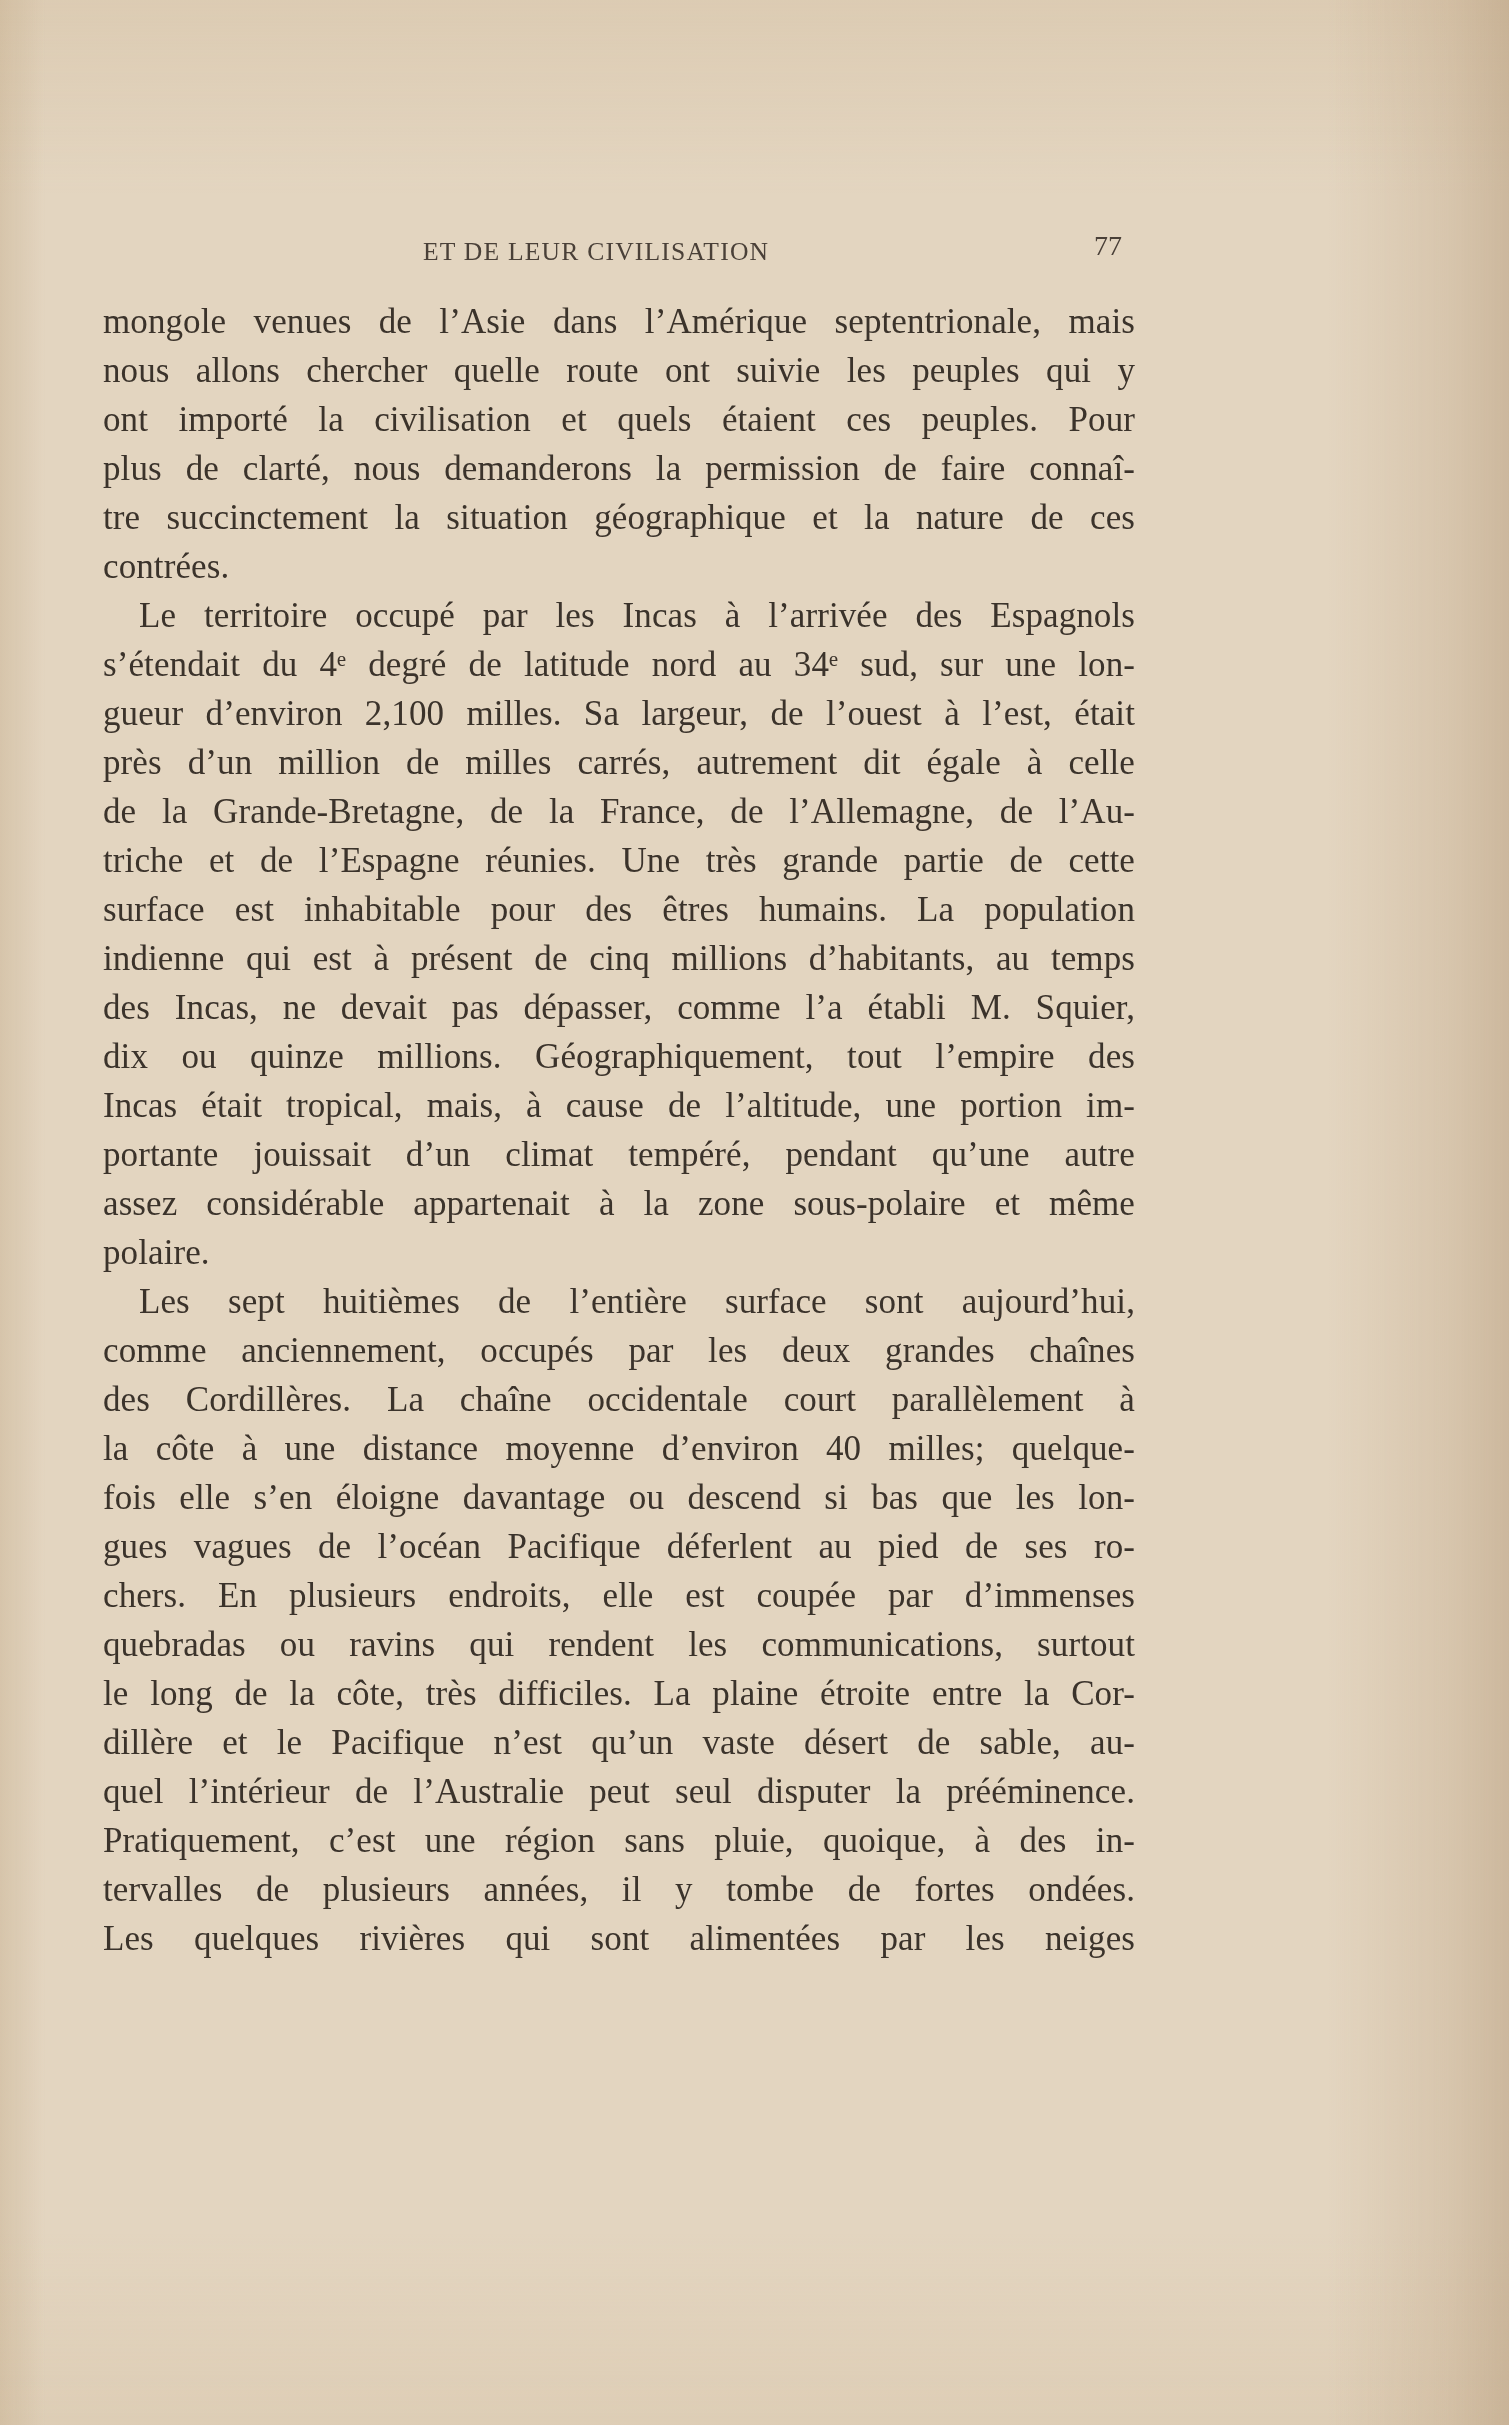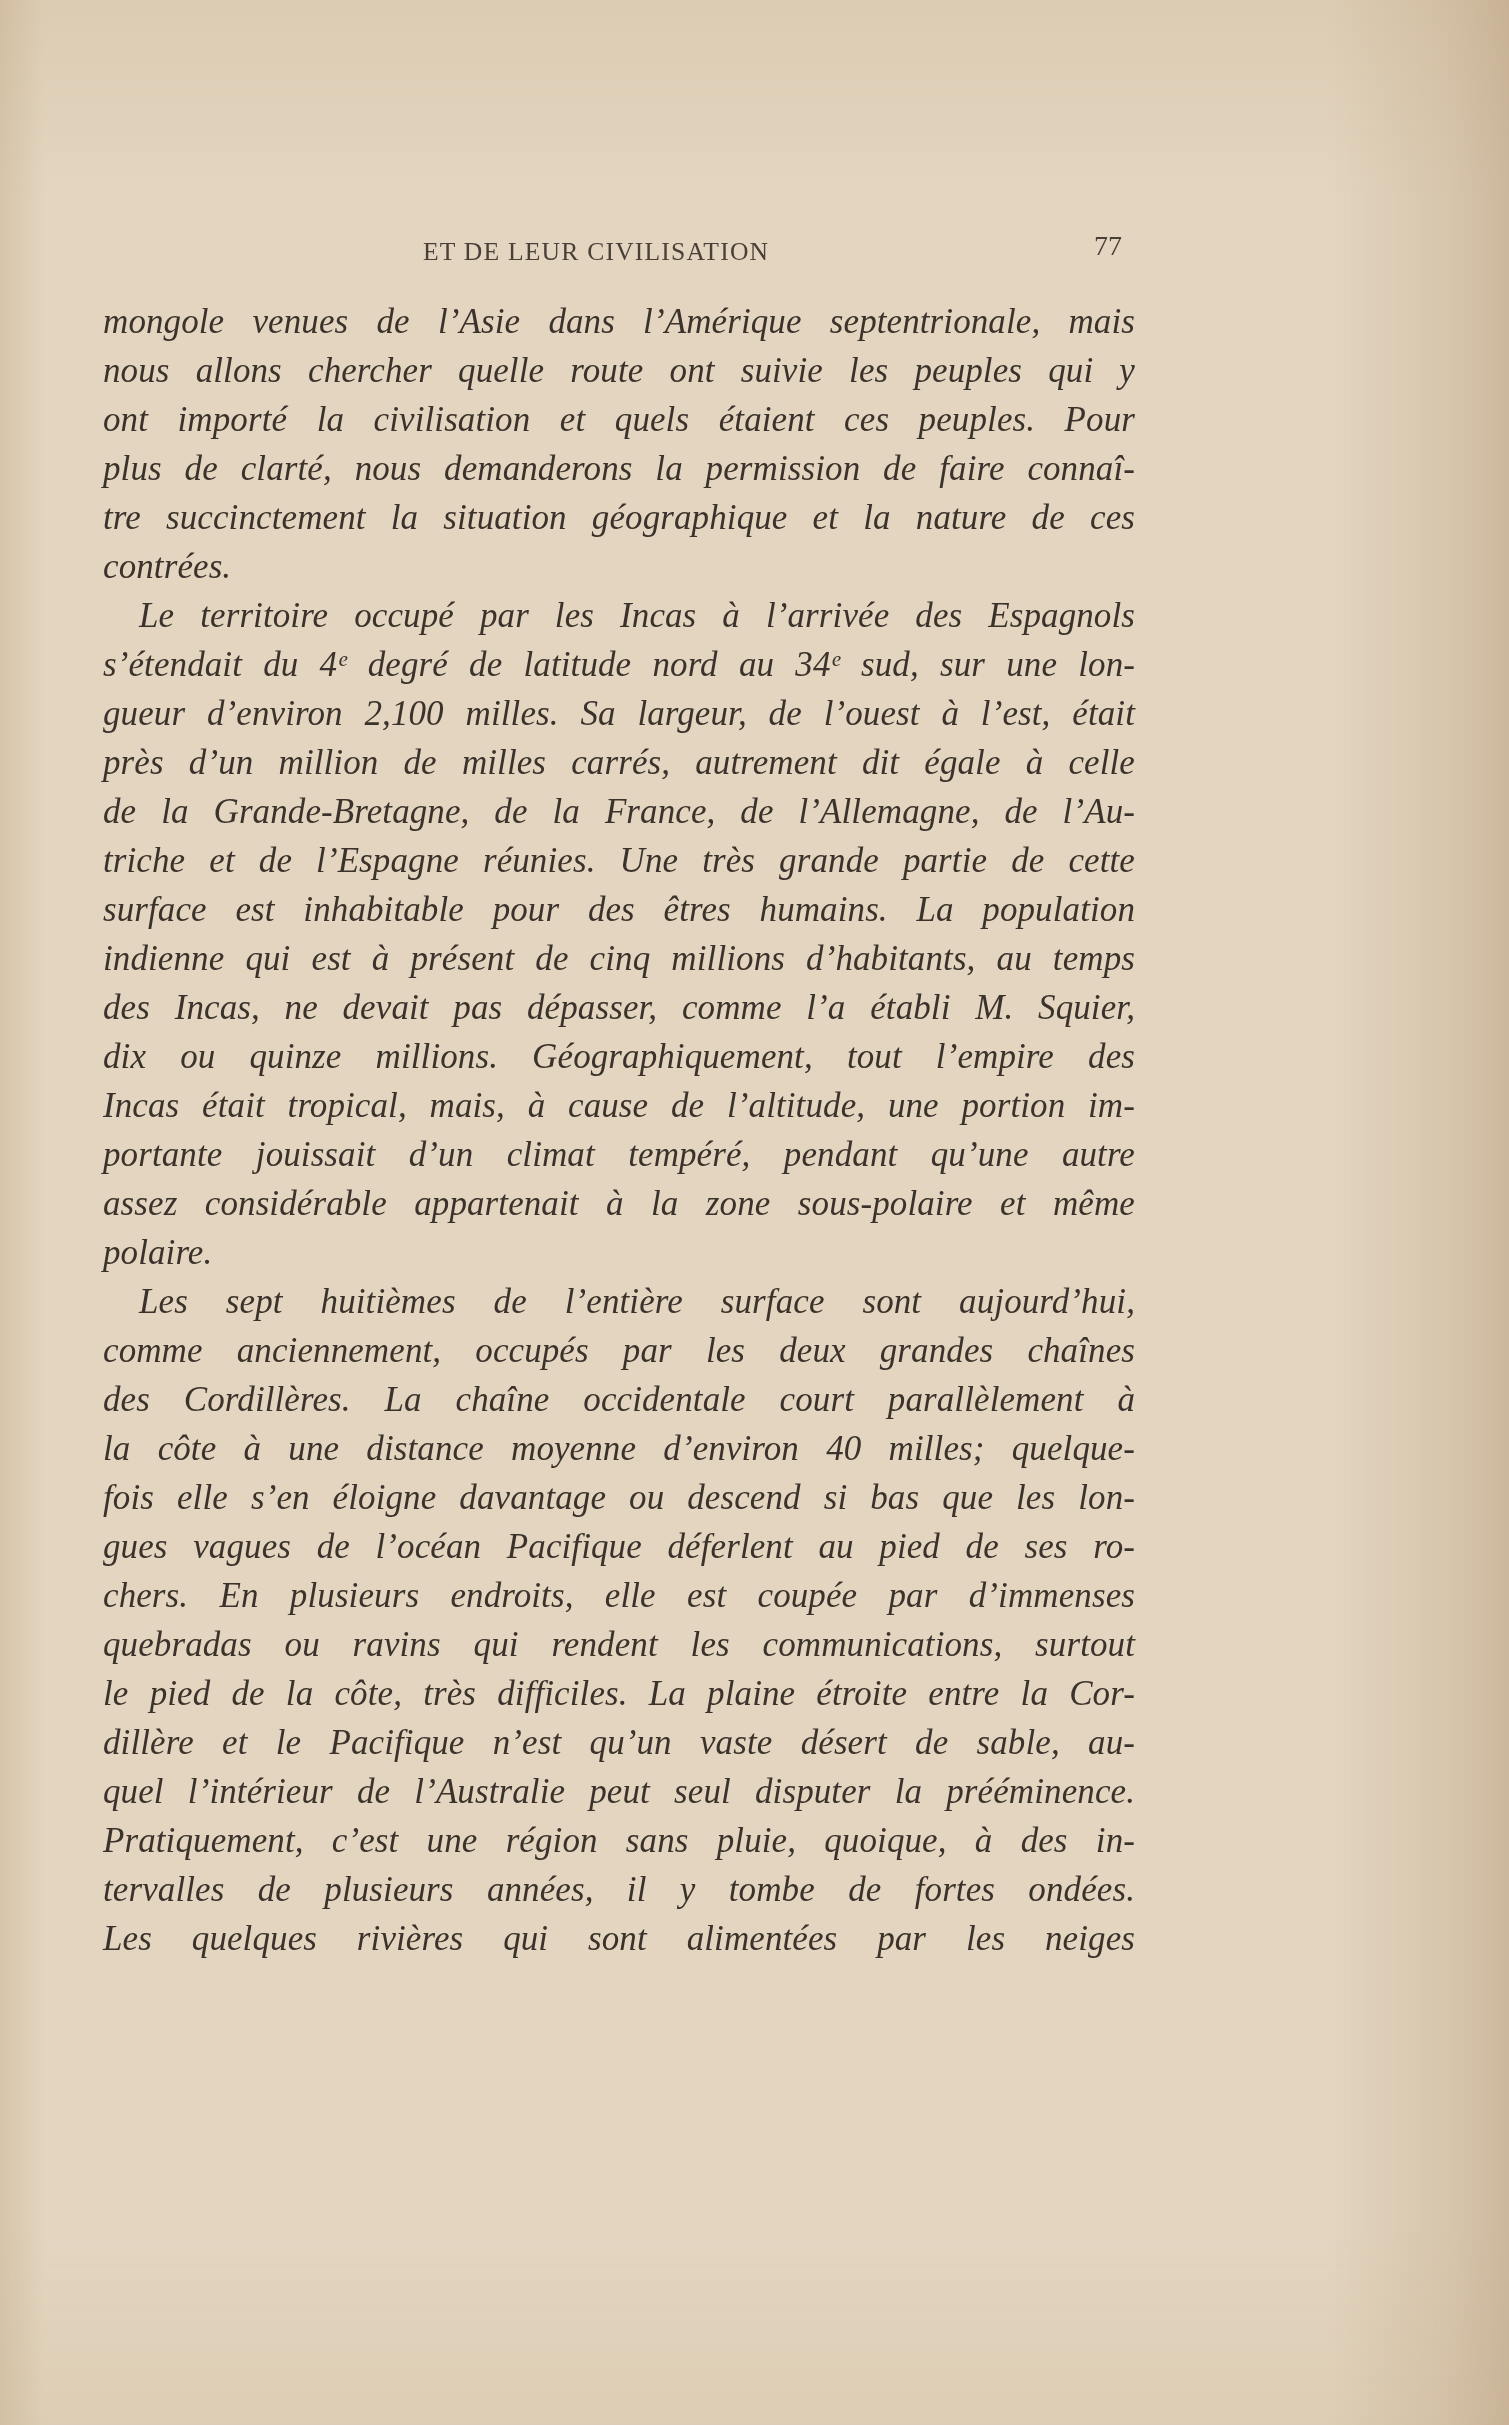--- a/index.html
+++ b/index.html
@@ -34,21 +34,20 @@
     left: 1094px;
     top: 230px;
     font-size: 28px;
     color: #4a4038;
   }
   .body-text {
     position: absolute;
     left: 103px;
     top: 297px;
     width: 1032px;
-    font-style: italic;
   }
   .line {
     height: 49px;
     line-height: 49px;
     font-size: 35px;
     white-space: nowrap;
     text-align: justify;
     text-align-last: justify;
     letter-spacing: 0.1px;
   }
@@ -83,21 +82,21 @@
       <div class="line">assez considérable appartenait à la zone sous-polaire et même</div>
       <div class="line last">polaire.</div>
       <div class="line indent">Les sept huitièmes de l’entière surface sont aujourd’hui,</div>
       <div class="line">comme anciennement, occupés par les deux grandes chaînes</div>
       <div class="line">des Cordillères. La chaîne occidentale court parallèlement à</div>
       <div class="line">la côte à une distance moyenne d’environ 40 milles; quelque-</div>
       <div class="line">fois elle s’en éloigne davantage ou descend si bas que les lon-</div>
       <div class="line">gues vagues de l’océan Pacifique déferlent au pied de ses ro-</div>
       <div class="line">chers. En plusieurs endroits, elle est coupée par d’immenses</div>
       <div class="line">quebradas ou ravins qui rendent les communications, surtout</div>
-      <div class="line">le pied de la côte, très difficiles. La plaine étroite entre la Cor-</div>
+      <div class="line">le long de la côte, très difficiles. La plaine étroite entre la Cor-</div>
       <div class="line">dillère et le Pacifique n’est qu’un vaste désert de sable, au-</div>
       <div class="line">quel l’intérieur de l’Australie peut seul disputer la prééminence.</div>
       <div class="line">Pratiquement, c’est une région sans pluie, quoique, à des in-</div>
       <div class="line">tervalles de plusieurs années, il y tombe de fortes ondées.</div>
       <div class="line">Les quelques rivières qui sont alimentées par les neiges</div>
     </div>
 </div>
 
 
 </body></html>

